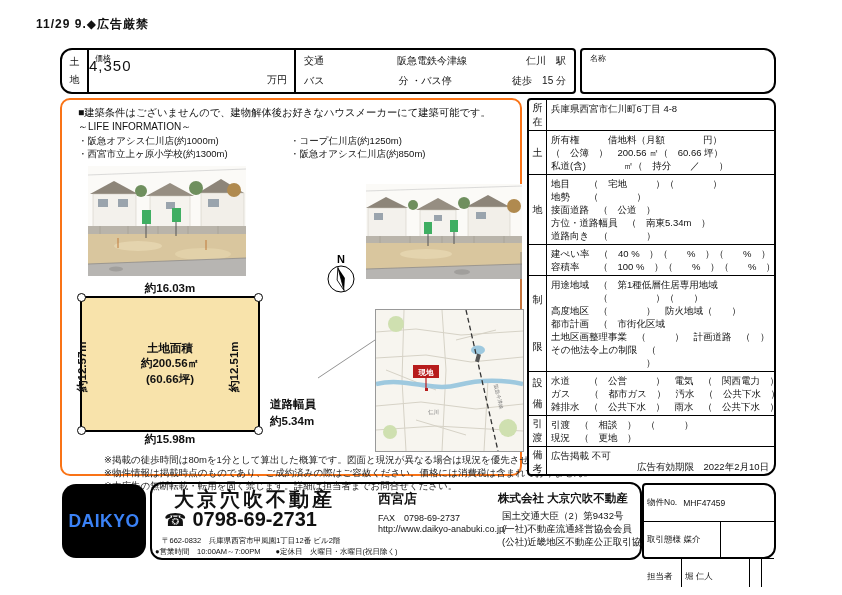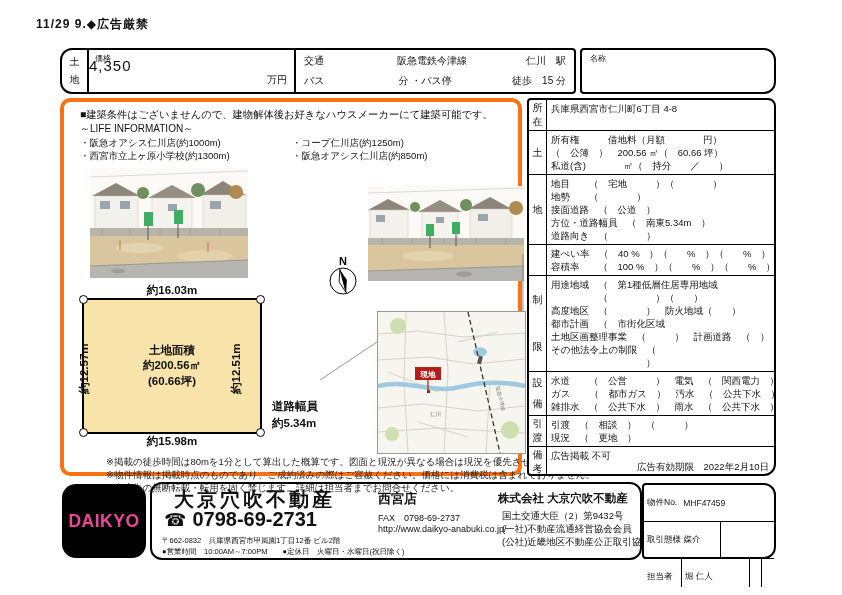--- a/index.html
+++ b/index.html
@@ -18,21 +18,21 @@
   .pricecell .unit{position:absolute;right:7px;bottom:5px;font-size:10px;}
   .transcell{flex:1;padding:4px 8px 4px 8px;display:flex;flex-direction:column;justify-content:space-between;font-size:10px;box-sizing:border-box;}
   .trow{display:flex;align-items:baseline;}
   .trow .tl{width:34px;}
   .trow .tv{flex:1;text-align:center;}
   .trow .tr1{margin-right:10px;}
   .namebox{position:absolute;left:580px;top:48px;width:196px;height:46px;border:2px solid #000;border-radius:4px 12px 12px 4px;padding:3px 8px;box-sizing:border-box;}
   .namebox .val{font-size:12.5px;margin-top:3px;}
 
   
-  .content{position:absolute;left:60px;top:98px;width:462px;height:378px;border:4px solid #f97316;border-radius:10px;box-sizing:border-box;}
+  .content{position:absolute;left:60px;top:98px;width:462px;height:378px;border:2px solid #f97316;border-radius:10px;box-sizing:border-box;}
   .intro{position:absolute;left:16px;top:6px;font-size:10.3px;white-space:pre;}
   .lifetitle{position:absolute;left:16px;top:20px;font-size:10px;}
   .lifegrid{position:absolute;left:16px;top:34px;display:grid;grid-template-columns:212px auto;font-size:10px;line-height:14px;}
   .photo{position:absolute;}
   .photo1{left:26px;top:66px;}
   .photo2{left:304px;top:84px;}
   .compass{position:absolute;left:262px;top:152px;}
   .connectors{position:absolute;left:0;top:0;pointer-events:none;}
 
   .plot{position:absolute;left:18px;top:196px;width:180px;height:136px;background:#f8e3ab;border:2.5px solid #000;box-sizing:border-box;}
@@ -51,30 +51,30 @@
   .detail{position:absolute;left:527px;top:98px;width:249px;height:378px;border:2px solid #000;border-radius:4px 8px 12px 4px;box-sizing:border-box;display:flex;flex-direction:column;overflow:hidden;background:#fff;}
   .sec{display:flex;border-bottom:1px solid #000;}
   .sec:last-child{border-bottom:none;flex:1;}
   .vlab{width:17px;border-right:1px solid #000;font-size:10px;padding:1px 0;flex:none;}
   .secbody{flex:1;padding:2px 0 2px 4px;overflow:hidden;}
   .line{font-size:9.5px;line-height:13px;white-space:pre;}
   .remarksbody{position:relative;}
   .expiry{position:absolute;right:5px;bottom:3px;font-size:9.5px;white-space:pre;}
 
   
-  .logo{position:absolute;left:62px;top:484px;width:84px;height:74px;background:#000;border-radius:14px;display:flex;align-items:center;justify-content:center;color:#ec4899;font-weight:bold;font-size:17.5px;letter-spacing:.5px;}
+  .logo{position:absolute;left:62px;top:484px;width:84px;height:74px;background:#000;border-radius:14px;display:flex;align-items:center;justify-content:center;color:#3b82f6;font-weight:bold;font-size:17.5px;letter-spacing:.5px;}
   .fmain{position:absolute;left:150px;top:482px;width:492px;height:78px;border:2px solid #000;border-radius:12px;box-sizing:border-box;}
   .fname{position:absolute;left:22px;top:2px;font-size:20px;font-weight:bold;letter-spacing:3px;}
   .fshop{position:absolute;left:226px;top:6px;font-size:13px;font-weight:bold;}
   .fphone{position:absolute;left:12px;top:24px;font-size:20px;font-weight:bold;display:flex;align-items:center;gap:6px;}
   .fphone .pi{font-size:18px;}
   .ffax{position:absolute;left:226px;top:28px;font-size:9px;white-space:pre;}
   .furl{position:absolute;left:226px;top:40px;font-size:9px;}
   .faddr{position:absolute;left:10px;top:52px;font-size:7.5px;white-space:pre;}
-  .fhours{position:absolute;left:10px;top:63px;font-size:7.5px;white-space:pre;}
+  .fhours{position:absolute;left:3px;top:63px;font-size:7.5px;white-space:pre;}
   .fcorp{position:absolute;left:346px;top:7px;font-size:11.5px;font-weight:bold;white-space:nowrap;}
   .fcorplines{position:absolute;left:350px;top:25px;font-size:6.8px;line-height:1.55;}
   .mini{position:absolute;left:642px;top:483px;width:134px;height:76px;border:2px solid #000;border-radius:4px 12px 12px 4px;box-sizing:border-box;display:flex;flex-direction:column;font-size:8.5px;background:#fff;}
   .mini .mr{flex:1;display:flex;align-items:center;border-bottom:1px solid #000;}
   .mini .mr:last-child{border-bottom:none;}
   .mc{padding:12px 3px;display:flex;align-items:center;height:100%;box-sizing:border-box;}
   .mbr{border-right:1px solid #000;align-items:flex-end;}
   .grow{flex:1;}
 </style>
 </head>

